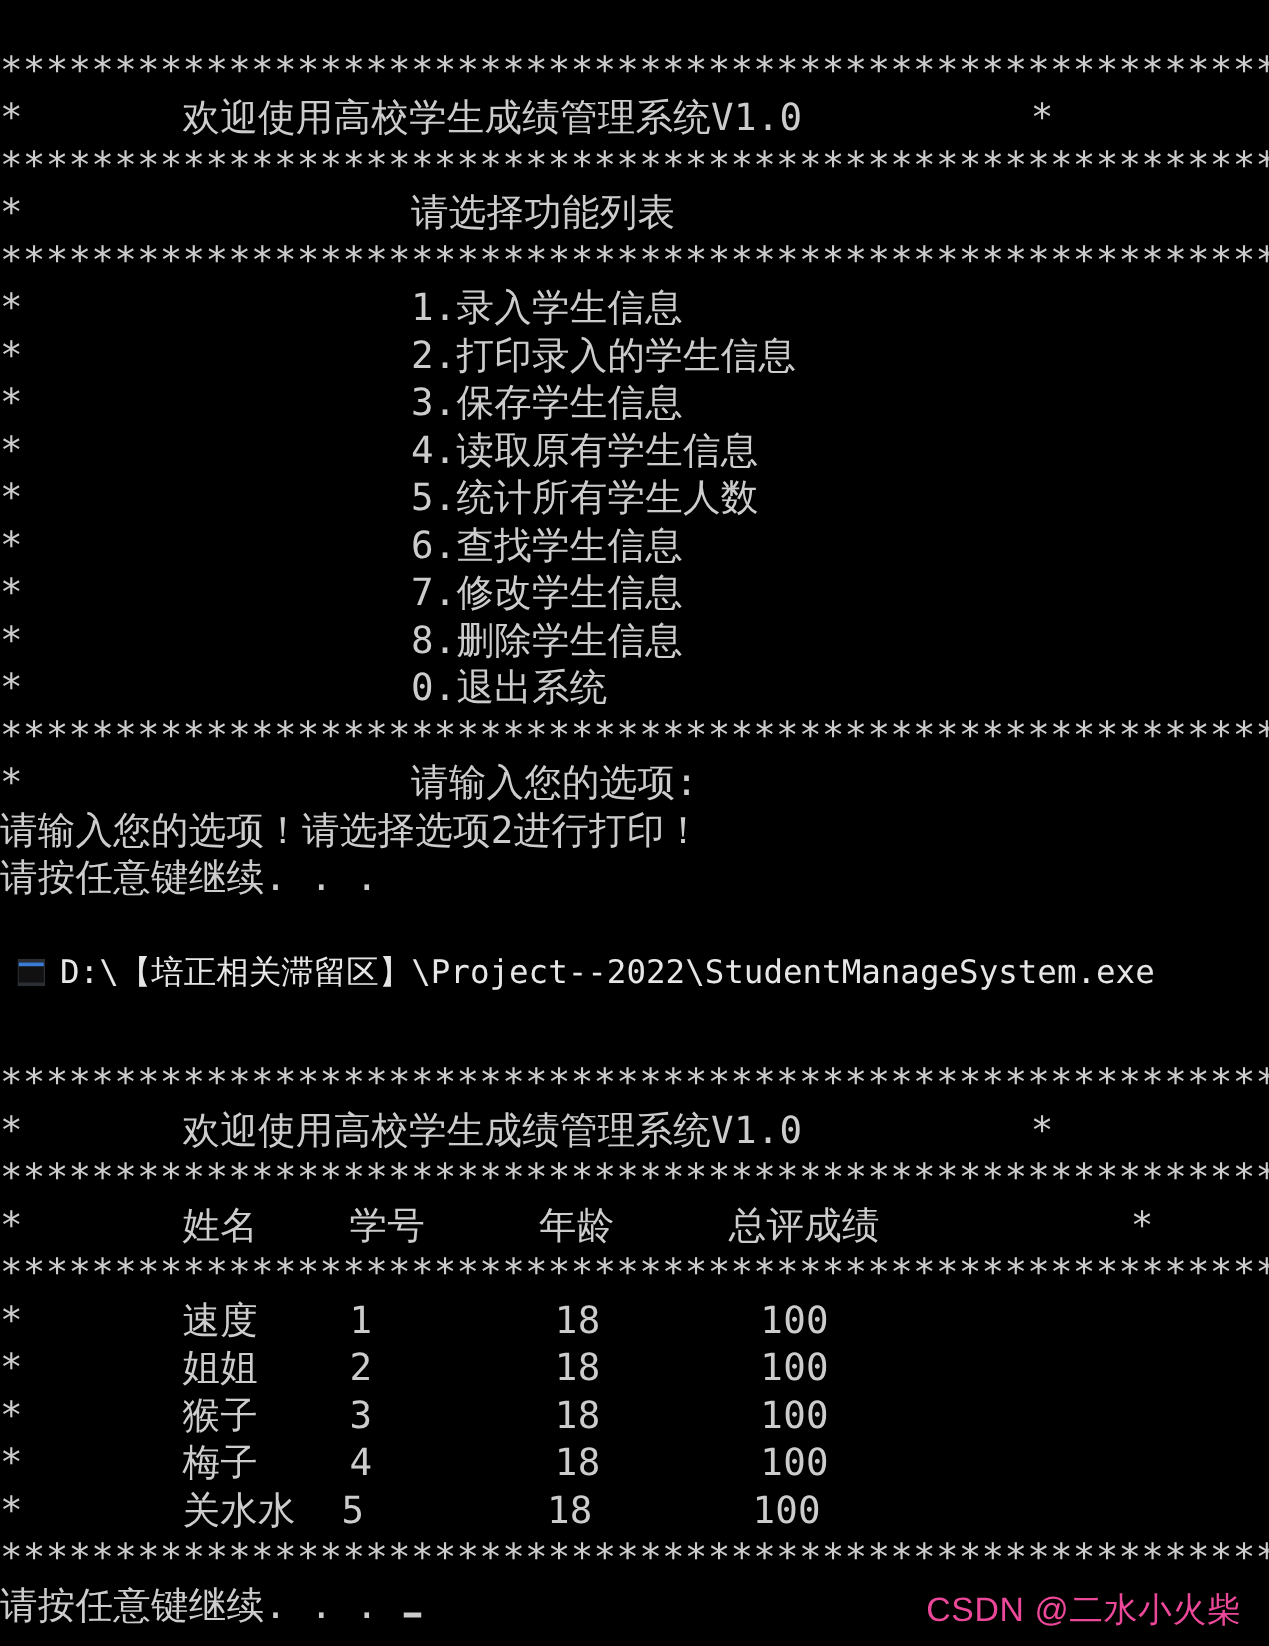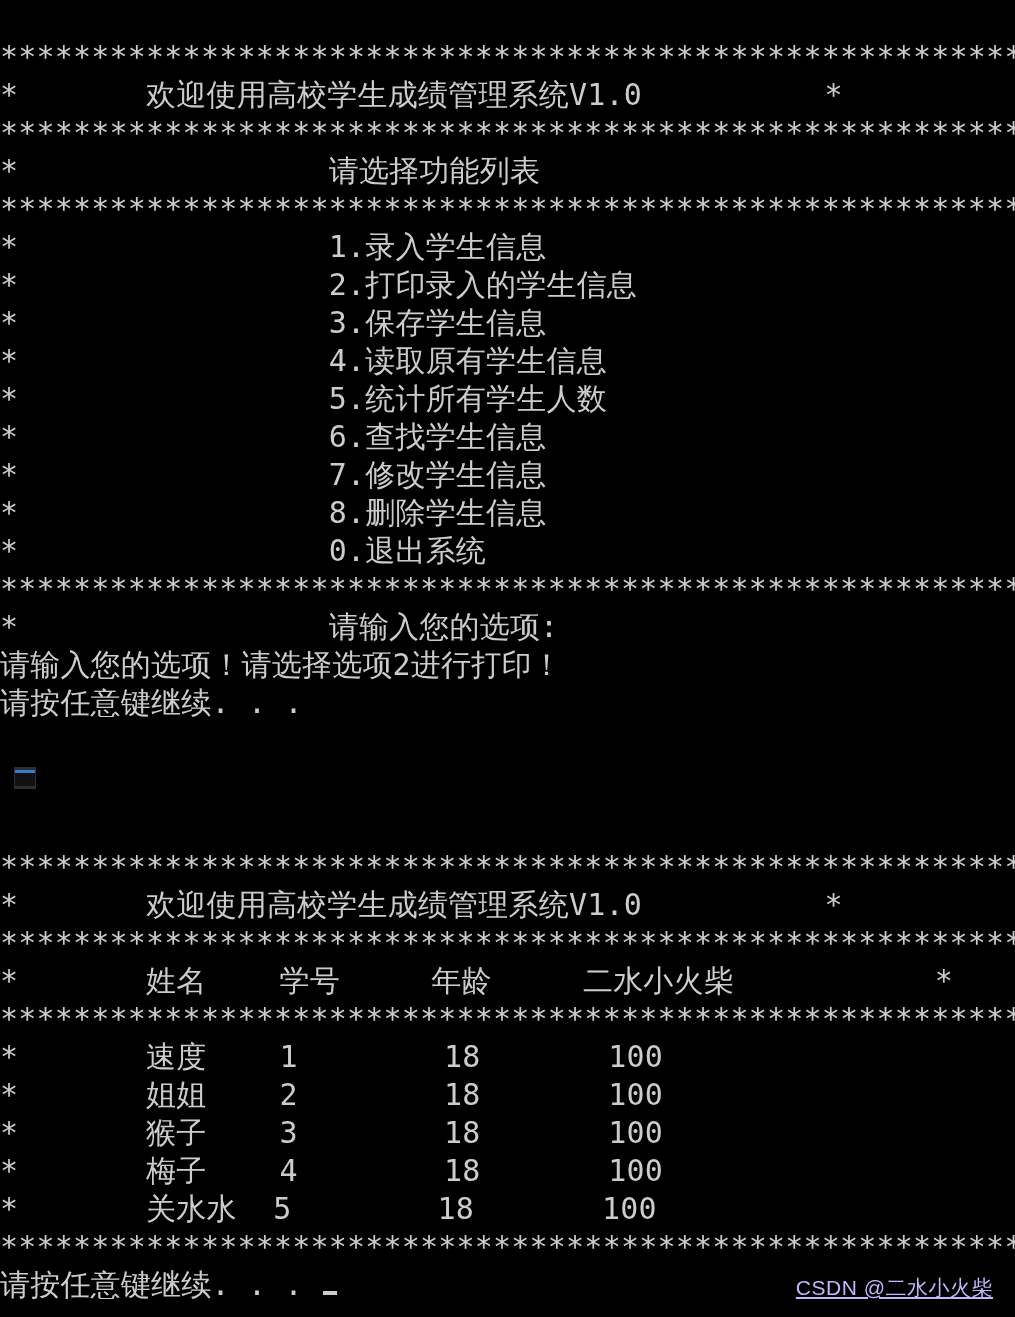--- a/index.html
+++ b/index.html
@@ -42,24 +42,23 @@
     height:22px;
     display:inline-block;
     position:relative;
   }
   .app-icon svg{display:block;}
   .watermark{
     position:absolute;
     right:22px;
     bottom:10px;
     font-family:"Microsoft YaHei","微软雅黑",sans-serif;
-    font-size:21px;
-    color:#c4b5fd;
+    font-size:27px;
+    color:#ec4899;
     letter-spacing:0.5px;
-    text-decoration:underline;
   }
   .cursor{
     display:inline-block;
     width:14px;
     height:4px;
     background:#cccccc;
     vertical-align:baseline;
     margin-left:2px;
   }
 </style>
@@ -90,27 +89,28 @@
 </div>
 
   <div class="titlebar">
     <span class="app-icon">
       <svg viewBox="0 0 22 22" width="22" height="22">
         <rect x="0" y="0" width="22" height="22" fill="#2b2f33"></rect>
         <rect x="1" y="3" width="20" height="16" fill="#111"></rect>
         <rect x="1" y="3" width="20" height="3" fill="#3a7bd5"></rect>
       </svg>
     </span>
+    <span>D:\【培正相关滞留区】\Project--2022\StudentManageSystem.exe</span>
   </div>
 
   <div class="block">
 <span>*****************************************************************</span>
 <span>*       欢迎使用高校学生成绩管理系统V1.0          *</span>
 <span>*****************************************************************</span>
-<span>*       姓名    学号     年龄     二水小火柴           *</span>
+<span>*       姓名    学号     年龄     总评成绩           *</span>
 <span>*****************************************************************</span>
 <span>*       速度    1        18       100                           *</span>
 <span>*       姐姐    2        18       100                           *</span>
 <span>*       猴子    3        18       100                           *</span>
 <span>*       梅子    4        18       100                           *</span>
 <span>*       关水水  5        18       100                           *</span>
 <span>*****************************************************************</span>
 <span>请按任意键继续. . . </span><span class="cursor"></span>
 </div>
 

